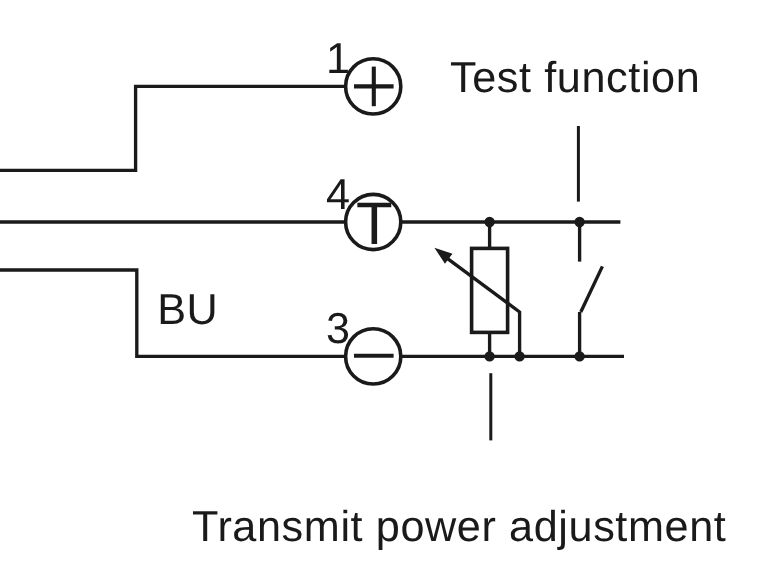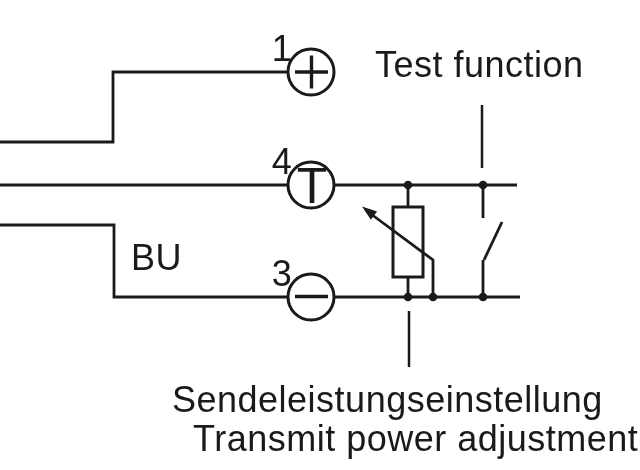--- a/index.html
+++ b/index.html
@@ -96,16 +96,15 @@
 
   <div class="lbl pin" style="left:261px; top:31px;">1</div>
 
   <div class="lbl pin" style="left:261px; top:144px;">4</div>
 
   <div class="lbl" style="left:131px; top:240px;">BU</div>
   <div class="lbl pin" style="left:261px; top:256px;">3</div>
 
   <div class="lbl" style="left:375px; top:47px;text-align:center;">Test function</div>
 
-  <div class="lbl" style="left:172px; top:382px;">Sendeleistungseinstellung</div>
-  <div class="lbl" style="left:160px; top:421px;margin-left:33px;">Transmit power adjustment</div>
+  <div class="lbl" style="left:160px; top:421px;">Transmit power adjustment</div>
 
 </div>
 
 </body></html>

